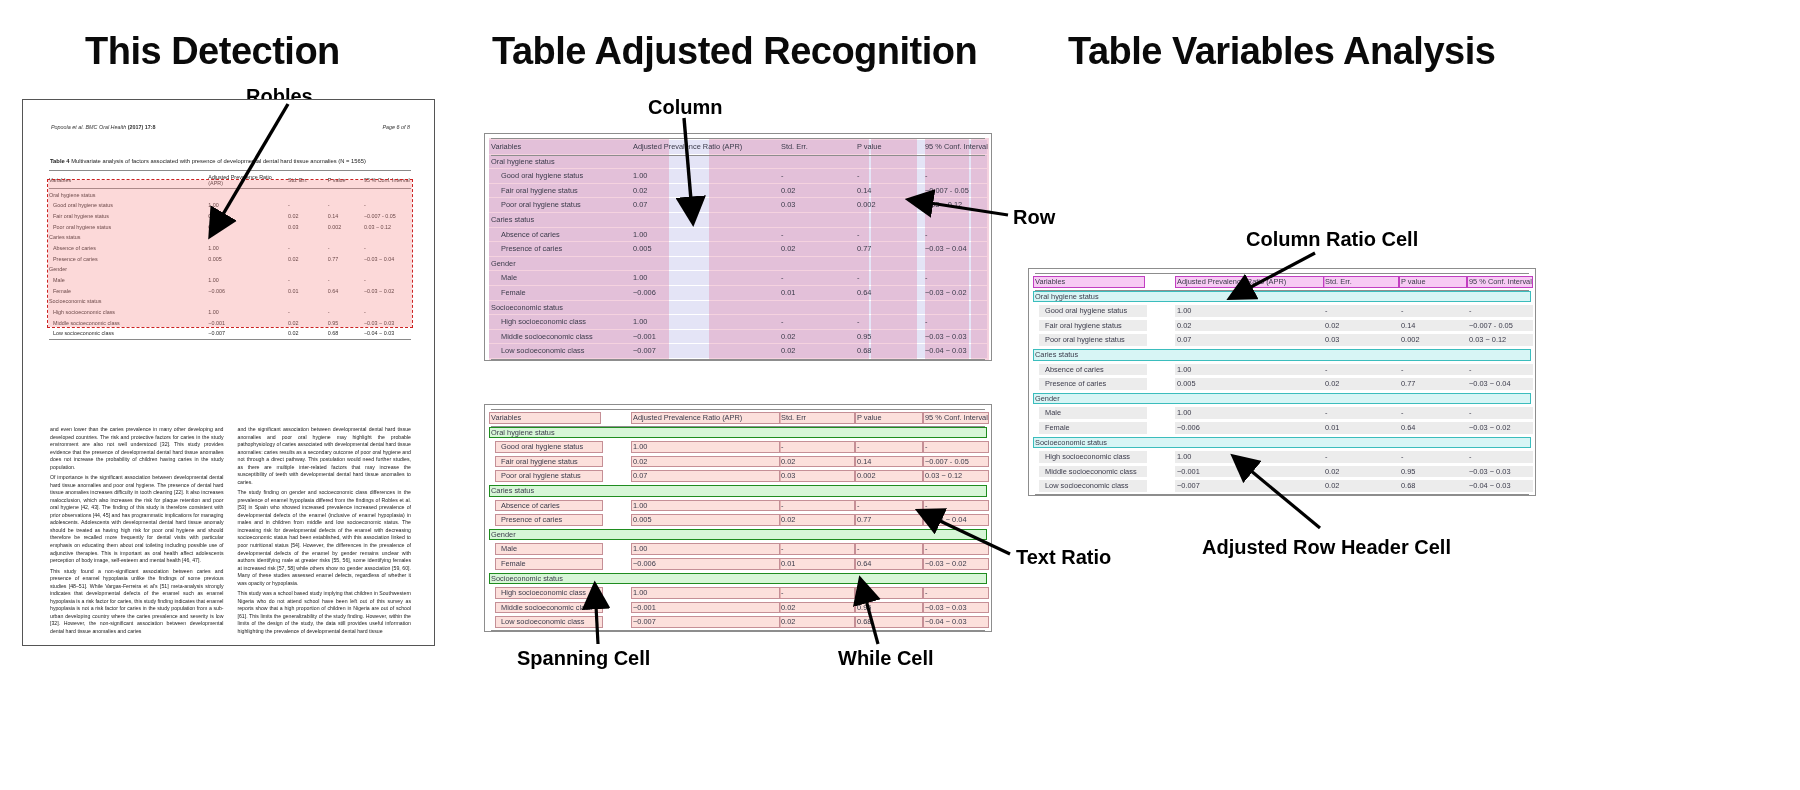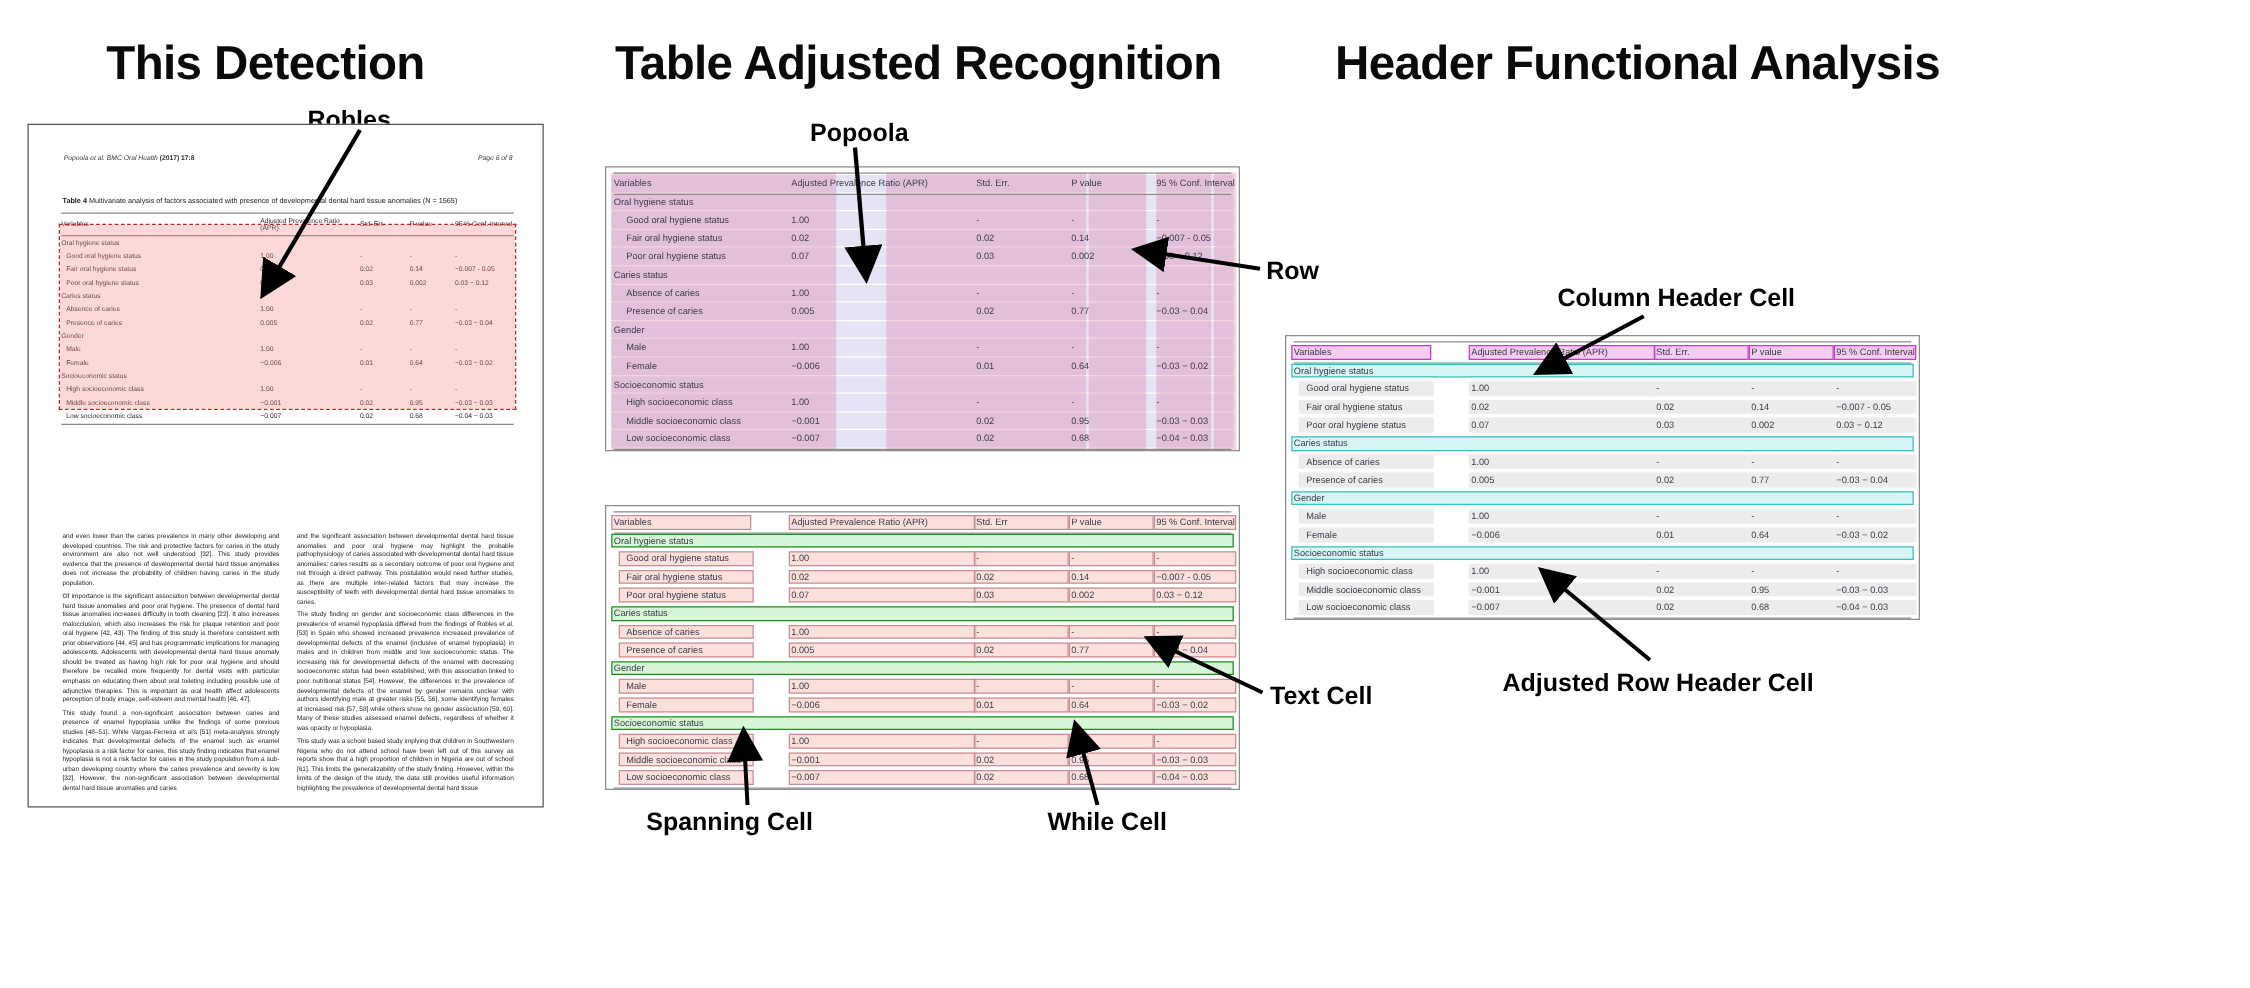--- a/index.html
+++ b/index.html
@@ -45,21 +45,21 @@
   
   .chcell{position:absolute;background:rgba(244,186,240,0.75);border:1.2px solid #c13fc1;box-sizing:border-box;}
   .prhcell{position:absolute;background:rgba(205,242,242,0.80);border:1.2px solid #3bbdbd;box-sizing:border-box;}
   .greycell{position:absolute;background:#ececec;}
 </style>
 </head>
 <body>
 
 <div class="panel-title" style="left:85px;top:30px;">This Detection</div>
 <div class="panel-title" style="left:492px;top:30px;">Table Adjusted Recognition</div>
-<div class="panel-title" style="left:1068px;top:30px;">Header Functional Analysis</div>
+<div class="panel-title" style="left:1068px;top:30px;">Table Variables Analysis</div>
 
 <div class="ann" style="left:246px;top:85px;">Robles</div>
 
 <div id="doc-page">
   <div class="doc-hdr">
     <span><span>Popoola et al. BMC Oral Health</span>
       <b>(2017) 17:8</b></span>
     <span>Page 6 of 8</span>
   </div>
 
@@ -189,21 +189,21 @@
         <p>This study found a non-significant association between caries and presence of enamel hypoplasia unlike the findings of some previous studies [48–51]. While Vargas-Ferreira et al's [51] meta-analysis strongly indicates that developmental defects of the enamel such as enamel hypoplasia is a risk factor for caries, this study finding indicates that enamel hypoplasia is not a risk factor for caries in the study population from a sub-urban developing country where the caries prevalence and severity is low [32]. However, the non-significant association between developmental dental hard tissue anomalies and caries</p>
       </div>
     <div id="doc-right-col">
         <p>and the significant association between developmental dental hard tissue anomalies and poor oral hygiene may highlight the probable pathophysiology of caries associated with developmental dental hard tissue anomalies: caries results as a secondary outcome of poor oral hygiene and not through a direct pathway. This postulation would need further studies, as there are multiple inter-related factors that may increase the susceptibility of teeth with developmental dental hard tissue anomalies to caries.</p>
         <p>The study finding on gender and socioeconomic class differences in the prevalence of enamel hypoplasia differed from the findings of Robles et al. [53] in Spain who showed increased prevalence increased prevalence of developmental defects of the enamel (inclusive of enamel hypoplasia) in males and in children from middle and low socioeconomic status. The increasing risk for developmental defects of the enamel with decreasing socioeconomic status had been established, with this association linked to poor nutritional status [54]. However, the differences in the prevalence of developmental defects of the enamel by gender remains unclear with authors identifying male at greater risks [55, 56], some identifying females at increased risk [57, 58] while others show no gender association [59, 60]. Many of these studies assessed enamel defects, regardless of whether it was opacity or hypoplasia.</p>
         <p>This study was a school based study implying that children in Southwestern Nigeria who do not attend school have been left out of this survey as reports show that a high proportion of children in Nigeria are out of school [61]. This limits the generalizability of the study finding. However, within the limits of the design of the study, the data still provides useful information highlighting the prevalence of developmental dental hard tissue</p>
       </div>
   </div>
 </div>
 
-<div class="ann" style="left:648px;top:96px;">Popoola</div>
+<div class="ann" style="left:648px;top:96px;">Column</div>
 <div class="ann" style="left:1013px;top:206px;">Row</div>
 <div class="tbox" id="p2top" style="left:484px;top:133px;width:508px;height:228px;">
   <div class="tbl" id="p2top-tbl">
       <div class="rowband" style="left: 4px; right: 4px; top: 6px; height: 13.6px;"></div>
       <div class="rowband" style="left: 4px; right: 4px; top: 20.6px; height: 13.6px;"></div>
       <div class="rowband" style="left: 4px; right: 4px; top: 35.2px; height: 13.6px;"></div>
       <div class="rowband" style="left: 4px; right: 4px; top: 49.8px; height: 13.6px;"></div>
       <div class="rowband" style="left: 4px; right: 4px; top: 64.4px; height: 13.6px;"></div>
       <div class="rowband" style="left: 4px; right: 4px; top: 79px; height: 13.6px;"></div>
       <div class="rowband" style="left: 4px; right: 4px; top: 93.6px; height: 13.6px;"></div>
@@ -280,21 +280,21 @@
       <div class="cell" style="left: 16px; top: 210.4px; width: 150px;">Low socioeconomic class</div>
       <div class="cell" style="left: 148px; top: 210.4px; width: 166px;">−0.007</div>
       <div class="cell" style="left: 296px; top: 210.4px; width: 92px;">0.02</div>
       <div class="cell" style="left: 372px; top: 210.4px; width: 84px;">0.68</div>
       <div class="cell" style="left: 440px; top: 210.4px; width: 82px;">−0.04 − 0.03</div>
     </div>
 </div>
 
 <div class="ann" style="left:517px;top:647px;">Spanning Cell</div>
 <div class="ann" style="left:838px;top:647px;">While Cell</div>
-<div class="ann" style="left:1016px;top:546px;">Text Cell</div>
+<div class="ann" style="left:1016px;top:546px;">Text Ratio</div>
 <div class="tbox" id="p2bot" style="left:484px;top:404px;width:508px;height:228px;">
   <div class="tbl" id="p2bot-tbl">
       <div class="hdrline" style="top: 4px;"></div>
       <div class="hdrline" style="top: 20.6px;"></div>
       <div class="hdrline" style="top: 225px;"></div>
       <div class="gcell" style="left: 4px; top: 7px; width: 112px; height: 11.6px;"></div>
       <div class="cell" style="left: 6px; top: 6px; width: 180px;">Variables</div>
       <div class="gcell" style="left: 146px; top: 7px; width: 150px; height: 11.6px;"></div>
       <div class="cell" style="left: 148px; top: 6px; width: 186px;">Adjusted Prevalence Ratio (APR)</div>
       <div class="gcell" style="left: 294px; top: 7px; width: 76px; height: 11.6px;"></div>
@@ -407,21 +407,21 @@
       <div class="cell" style="left: 148px; top: 210.4px; width: 166px;">−0.007</div>
       <div class="gcell" style="left: 294px; top: 211.4px; width: 76px; height: 11.6px;"></div>
       <div class="cell" style="left: 296px; top: 210.4px; width: 92px;">0.02</div>
       <div class="gcell" style="left: 370px; top: 211.4px; width: 68px; height: 11.6px;"></div>
       <div class="cell" style="left: 372px; top: 210.4px; width: 84px;">0.68</div>
       <div class="gcell" style="left: 438px; top: 211.4px; width: 66px; height: 11.6px;"></div>
       <div class="cell" style="left: 440px; top: 210.4px; width: 82px;">−0.04 − 0.03</div>
     </div>
 </div>
 
-<div class="ann" style="left:1246px;top:228px;">Column Header Cell</div>
+<div class="ann" style="left:1246px;top:228px;">Column Ratio Cell</div>
 <div class="ann" style="left:1202px;top:536px;">Adjusted Row Header Cell</div>
 <div class="tbox" id="p3" style="left:1028px;top:268px;width:508px;height:228px;">
   <div class="tbl" id="p3-tbl">
       <div class="hdrline" style="top: 4px;"></div>
       <div class="hdrline" style="top: 20.6px;"></div>
       <div class="hdrline" style="top: 225px;"></div>
       <div class="chcell" style="left: 4px; top: 7px; width: 112px; height: 11.6px;"></div>
       <div class="cell" style="left: 6px; top: 6px; width: 180px;">Variables</div>
       <div class="chcell" style="left: 146px; top: 7px; width: 150px; height: 11.6px;"></div>
       <div class="cell" style="left: 148px; top: 6px; width: 186px;">Adjusted Prevalence Ratio (APR)</div>

